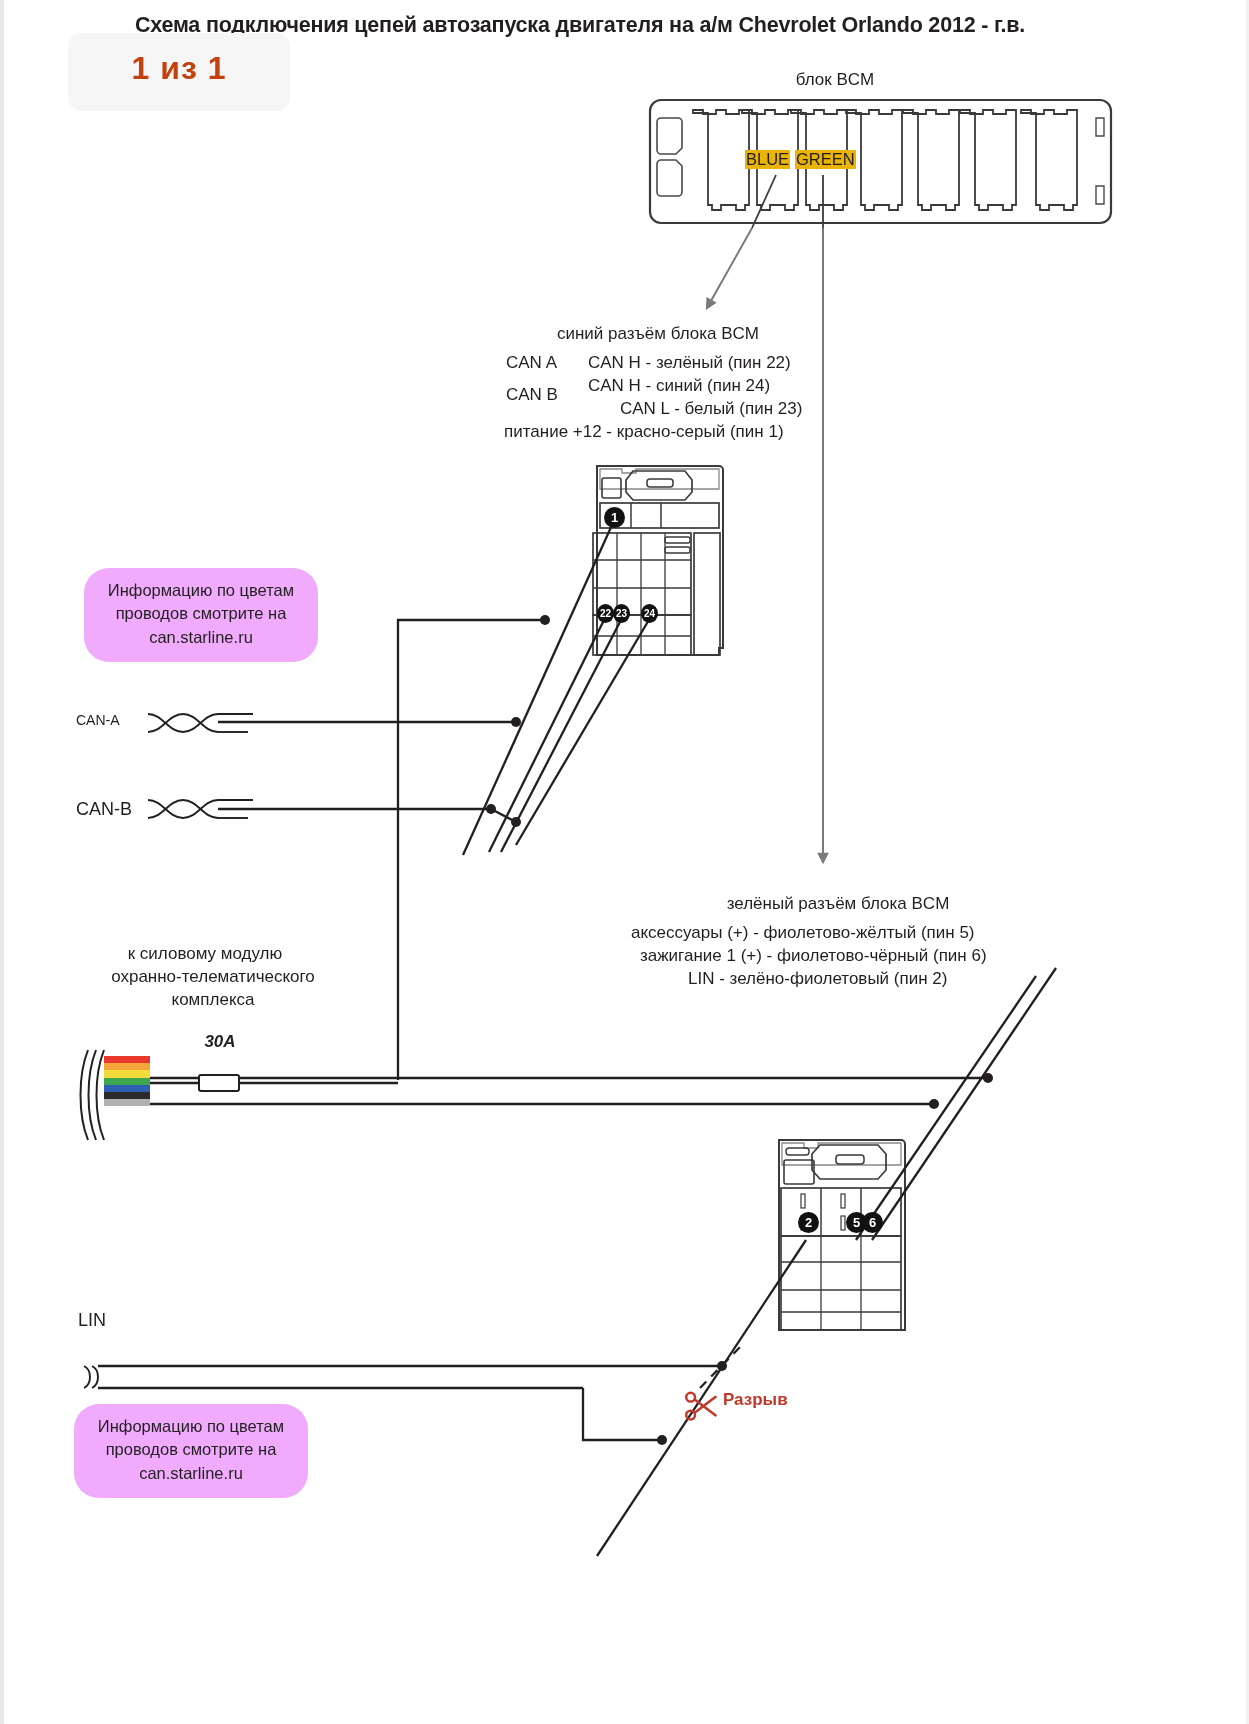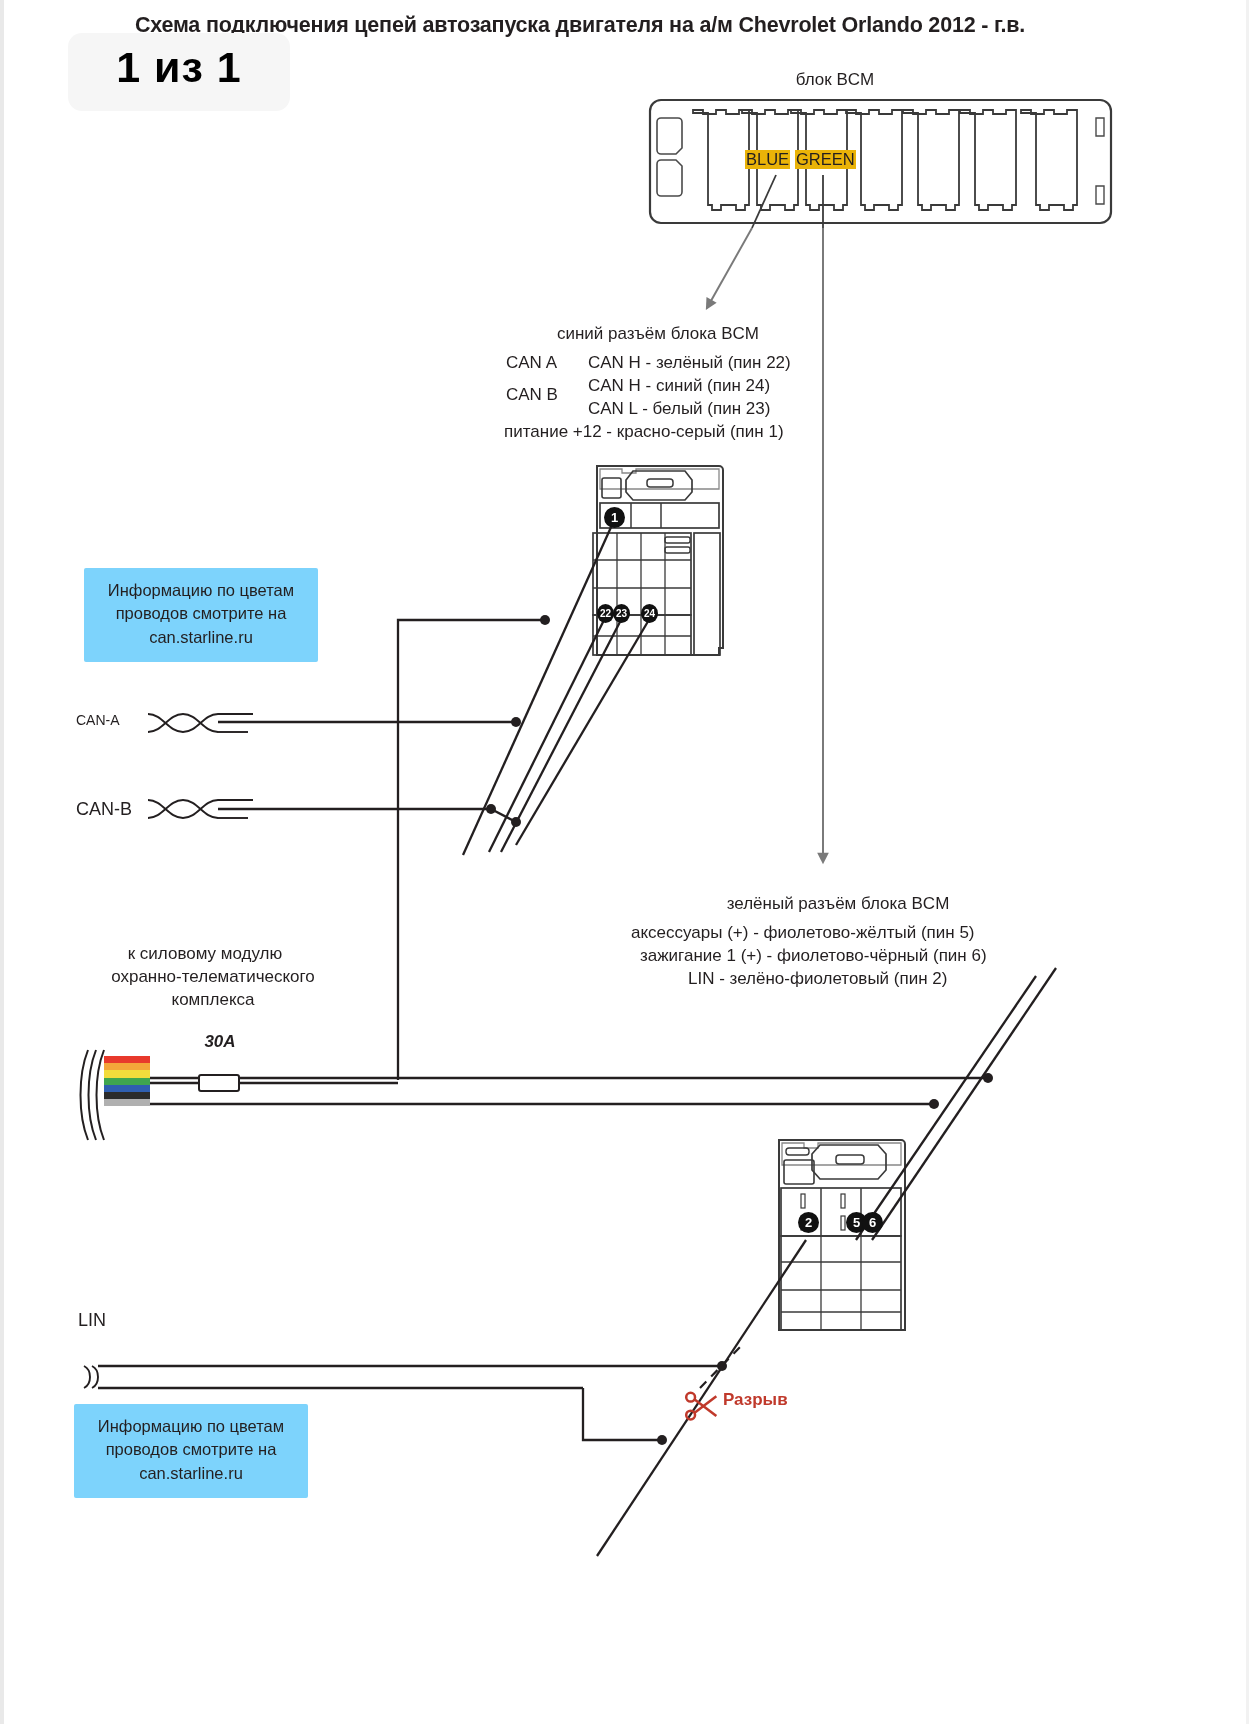--- a/index.html
+++ b/index.html
@@ -39,43 +39,43 @@
   #page-indicator {
     position: absolute;
     left: 68px; top: 33px;
     width: 222px; height: 78px;
     background: #f6f6f6;
     border-radius: 14px;
     display: flex; align-items: center; justify-content: center;
     z-index: 40;
   }
   #page-indicator .pi-label {
-    font-size: 43px;
+    font-size: 32px;
     font-weight: bold;
-    color: #000000;
+    color: #c2410c;
     letter-spacing: 1px;
     line-height: 1;
     margin-top: -9px;
   }
 
   
   .txt { position: absolute; white-space: nowrap; font-size: 17px; }
   .txt.c { text-align: center; }
 
   
   #schematic-canvas {
     position: absolute; left: 0; top: 0;
     width: 1249px; height: 1724px;
   }
 
   
   .note-box {
     position: absolute;
-    background: #7dd3fc;
-    border-radius: 2px;
+    background: #f0abfc;
+    border-radius: 25px;
     padding: 11px 14px 13px 14px;
     font-size: 16.5px;
     line-height: 1.42;
     text-align: center;
     color: #231f20;
   }
 
   
   .pin-badge {
     position: absolute;
@@ -313,21 +313,21 @@
 <div class="slot-label" style="left:745px; top:150px;">BLUE</div>
 <div class="slot-label" style="left:795px; top:150px;">GREEN</div>
 
 <div class="txt c" style="left:533px; top:324px; width:250px;">синий разъём блока BCM</div>
 
 <div class="txt" style="left:506px; top:353px;">CAN A</div>
 <div class="txt" style="left:506px; top:385px;">CAN B</div>
 
 <div class="txt" style="left:588px; top:353px;text-align:center;">CAN H - зелёный (пин 22)</div>
 <div class="txt" style="left:588px; top:376px;">CAN H - синий (пин 24)</div>
-<div class="txt" style="left:588px; top:399px;">CAN L  - белый (пин 23)</div>
+<div class="txt" style="left:620px; top:399px;">CAN L  - белый (пин 23)</div>
 <div class="txt" style="left:504px; top:422px;">питание +12 - красно-серый (пин 1)</div>
 
 <div class="pin-badge big" style="left:604px; top:507px;">1</div>
 <div class="pin-badge sm" style="left:597px; top:604px;">22</div>
 <div class="pin-badge sm" style="left:613px; top:604px;">23</div>
 <div class="pin-badge sm" style="left:641px; top:604px;">24</div>
 
 <div class="txt c" style="left:712px; top:894px; width:252px;">зелёный разъём блока BCM</div>
 <div class="txt" style="left:631px; top:923px;">аксессуары (+) - фиолетово-жёлтый (пин 5)</div>
 <div class="txt" style="left:640px; top:946px;">зажигание 1 (+) - фиолетово-чёрный (пин 6)</div>

